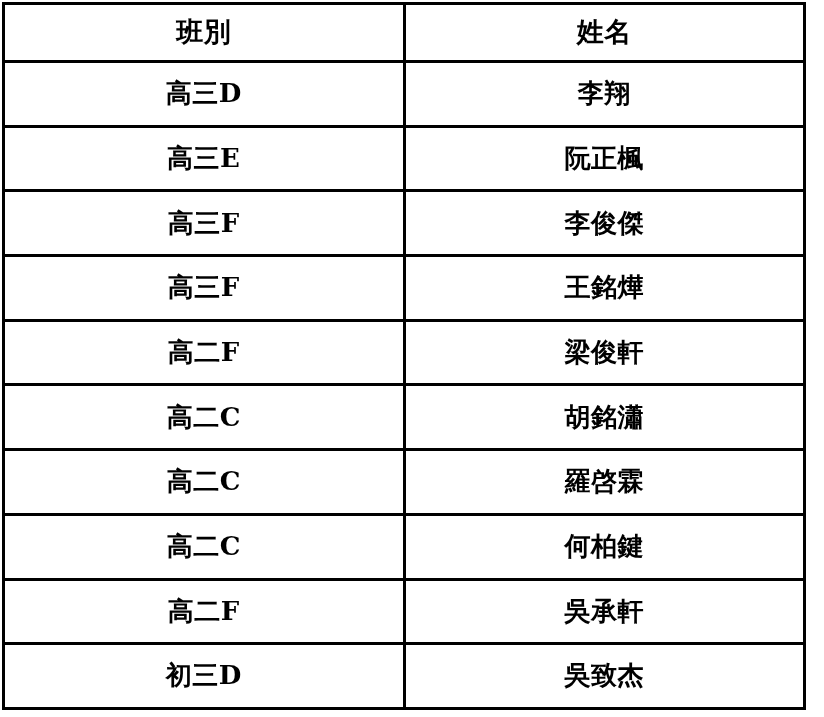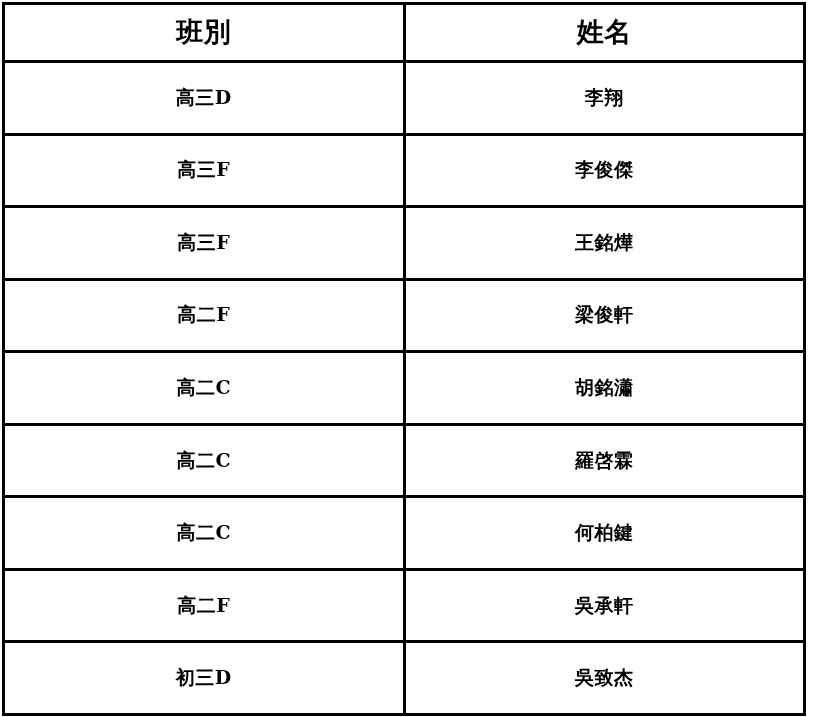--- a/index.html
+++ b/index.html
@@ -12,21 +12,21 @@
     width: 824px;
     height: 717px;
     overflow: hidden;
     font-family: "DejaVu Serif", "Liberation Serif", serif;
   }
 
   #roster-table-wrap {
     width: 817px;
     height: 717px;
     box-sizing: border-box;
-    padding: 2px 11px 1px 2px;
+    padding: 2px 11px 7px 2px;
   }
 
   table.roster {
     width: 100%;
     height: 100%;
     border-collapse: collapse;
     table-layout: fixed;
     background: #ffffff;
   }
 
@@ -47,21 +47,21 @@
     letter-spacing: 0.5px;
     font-family: "DejaVu Serif", "Liberation Serif", serif;
   }
 
   table.roster th {
     font-size: 27px;
   }
 
   table.roster td.cell-class,
   table.roster td.cell-name {
-    font-size: 19px;
+    font-size: 26px;
   }
 </style>
 </head>
 <body>
 
 <div id="roster-table-wrap">
   <table class="roster">
     <colgroup>
       <col class="col-class">
       <col class="col-name">
@@ -69,20 +69,24 @@
     <thead>
       <tr>
         <th>班別</th>
         <th>姓名</th>
       </tr>
     </thead>
     <tbody id="roster-body">
         <tr>
           <td class="cell-class">高三D</td>
           <td class="cell-name">李翔</td>
+        </tr>
+        <tr>
+          <td class="cell-class">高三E</td>
+          <td class="cell-name">阮正楓</td>
         </tr>
         <tr>
           <td class="cell-class">高三F</td>
           <td class="cell-name">李俊傑</td>
         </tr>
         <tr>
           <td class="cell-class">高三F</td>
           <td class="cell-name">王銘燁</td>
         </tr>
         <tr>

